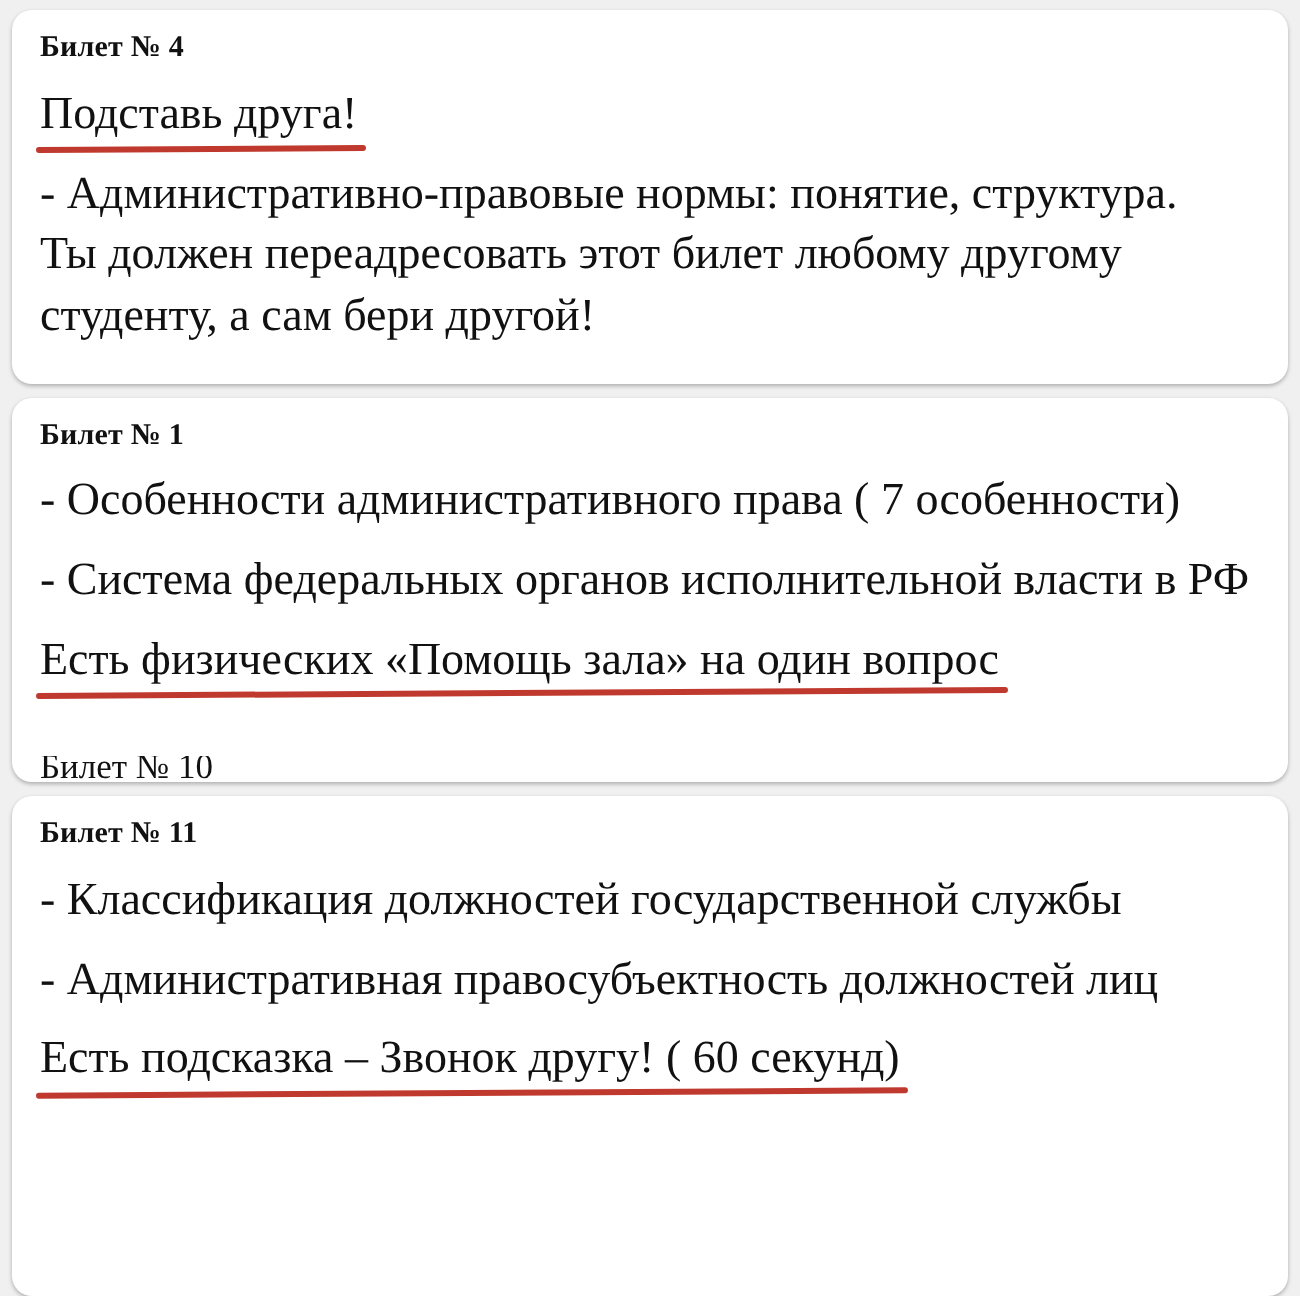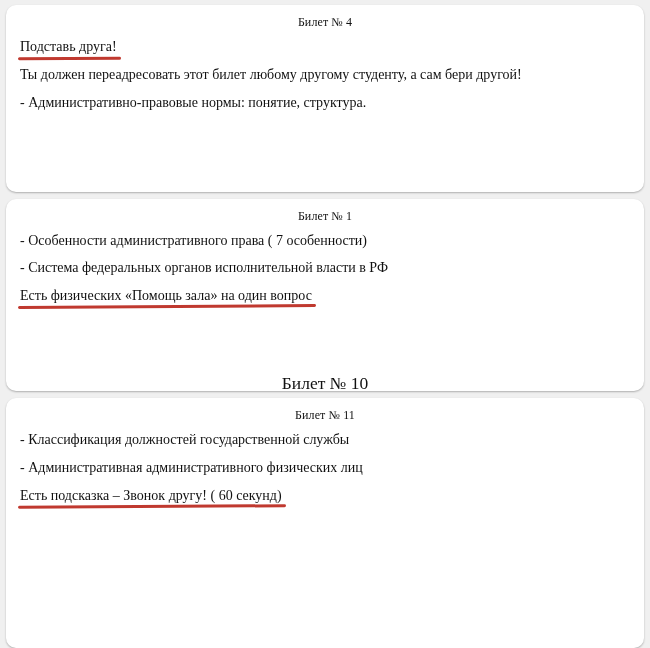--- a/index.html
+++ b/index.html
@@ -31,29 +31,28 @@
     margin: 0 6px;
     padding: 10px 14px 12px 14px;
     box-sizing: border-box;
     overflow: hidden;
   }
   .card.card-1 { margin-top: 5px; height: 199px; }
   .card.card-2 { margin-top: 7px; height: 205px; }
   .card.card-3 { margin-top: 7px; height: 267px; }
 
   .ticket-title {
-    font-weight: normal;
-    font-size: 12px;
+    font-weight: bold;
+    font-size: 15px;
     line-height: 1.25;
     margin: 0 0 8px 0;
     letter-spacing: 0.1px;
-    text-align: center;
   }
   .para {
-    font-size: 14px;
+    font-size: 23px;
     line-height: 1.34;
     margin: 0 0 9px 0;
     text-align: justify;
     text-justify: inter-word;
   }
   .para.last { margin-bottom: 0; }
   .para.nojust { text-align: left; }
 
   
   .underlined {
@@ -80,50 +79,49 @@
   .clipped-line {
     position: absolute;
     left: 14px;
     right: 14px;
     bottom: 0px;
     height: 13px;
     overflow: hidden;
     font-size: 17.5px;
     line-height: 1.34;
     color: #111;
-    text-align: center;
   }
   .clipped-line span {
     display: block;
     margin-top: -6px;
   }
   .card-1 .para { }
 </style>
 </head>
 <body>
 
 <div class="page">
 
   <div class="card card-1">
     <div class="ticket-title">Билет № 4</div>
     <p class="para nojust"><span class="underlined">Подставь друга!</span></p>
+    <p class="para last">-   Административно-правовые   нормы:   понятие, структура.</p>
     <p class="para nojust">Ты должен переадресовать этот билет любому другому студенту, а сам бери другой!</p>
-    <p class="para last">-   Административно-правовые   нормы:   понятие, структура.</p>
   </div>
 
   <div class="card card-2">
     <div class="ticket-title">Билет № 1</div>
     <p class="para nojust">-  Особенности административного права ( 7 особенности)</p>
     <p class="para nojust">- Система федеральных органов исполнительной власти в РФ</p>
     <p class="para nojust last"><span class="underlined thin">Есть физических «Помощь зала»  на один вопрос</span></p>
     <div class="clipped-line">
         <span>Билет № 10</span>
       </div>
   </div>
 
   <div class="card card-3">
     <div class="ticket-title">Билет № 11</div>
     <p class="para nojust">- Классификация должностей государственной службы</p>
-    <p class="para">-        Административная        административного физических лиц</p>
+    <p class="para">-        Административная        правосубъектность должностей лиц</p>
     <p class="para nojust last"><span class="underlined thin">Есть подсказка – Звонок другу! ( 60 секунд)</span></p>
   </div>
 
 </div>
 
 </body></html>

